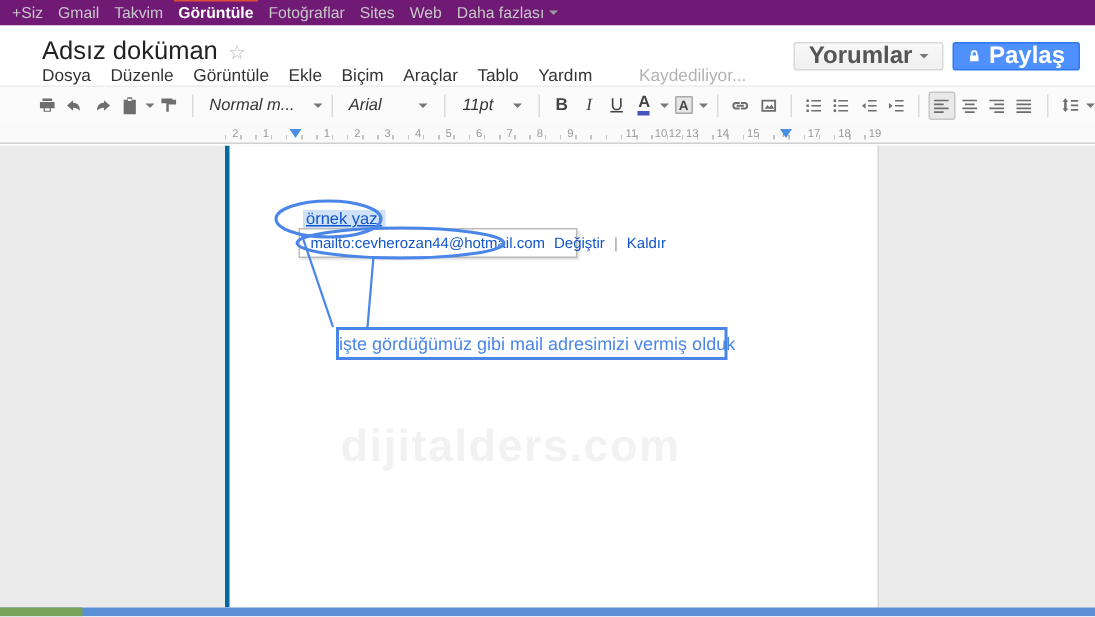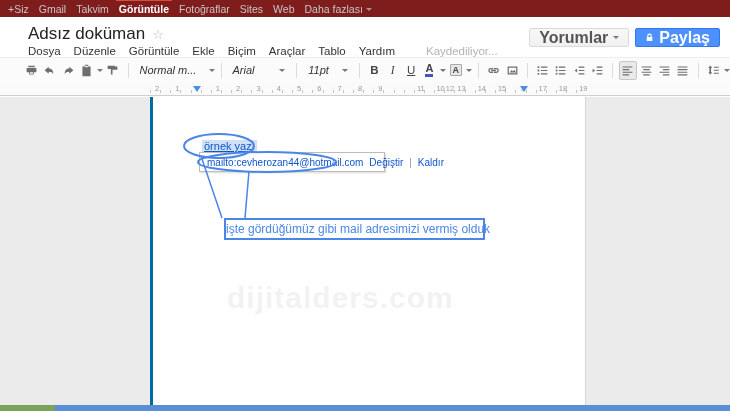--- a/index.html
+++ b/index.html
@@ -1,20 +1,20 @@
 <!DOCTYPE html>
 <html><head>
 <meta charset="utf-8">
 <style>
   html,body{margin:0;padding:0;background:#fff;}
   .screen{position:relative;width:730px;height:411px;overflow:hidden;
     font-family:"Liberation Sans",sans-serif;background:#fff;}
 
   
-  .topbar{position:absolute;top:0;left:0;right:0;height:17px;background:#7f1d1d;
+  .topbar{position:absolute;top:0;left:0;right:0;height:17px;background:#701a75;
     display:flex;align-items:center;padding:0 8px;box-sizing:border-box;font-size:10.5px;color:#c6c6c6;}
   .tb-links{display:flex;gap:10px;align-items:center;}
   .tb-link{position:relative;cursor:pointer;white-space:nowrap;}
   .tb-link.active{color:#fff;font-weight:bold;}
   .tb-link.active::before{content:"";position:absolute;top:-4px;left:-3px;right:-3px;height:2px;background:#dd4b39;}
   .tb-right{margin-left:auto;display:flex;align-items:center;gap:7px;color:#aeaeae;}
   .caret{display:inline-block;width:0;height:0;border-left:3px solid transparent;
     border-right:3px solid transparent;border-top:3.5px solid #9a9a9a;vertical-align:middle;}
   .caret.dark{border-top-color:#777;}
 

